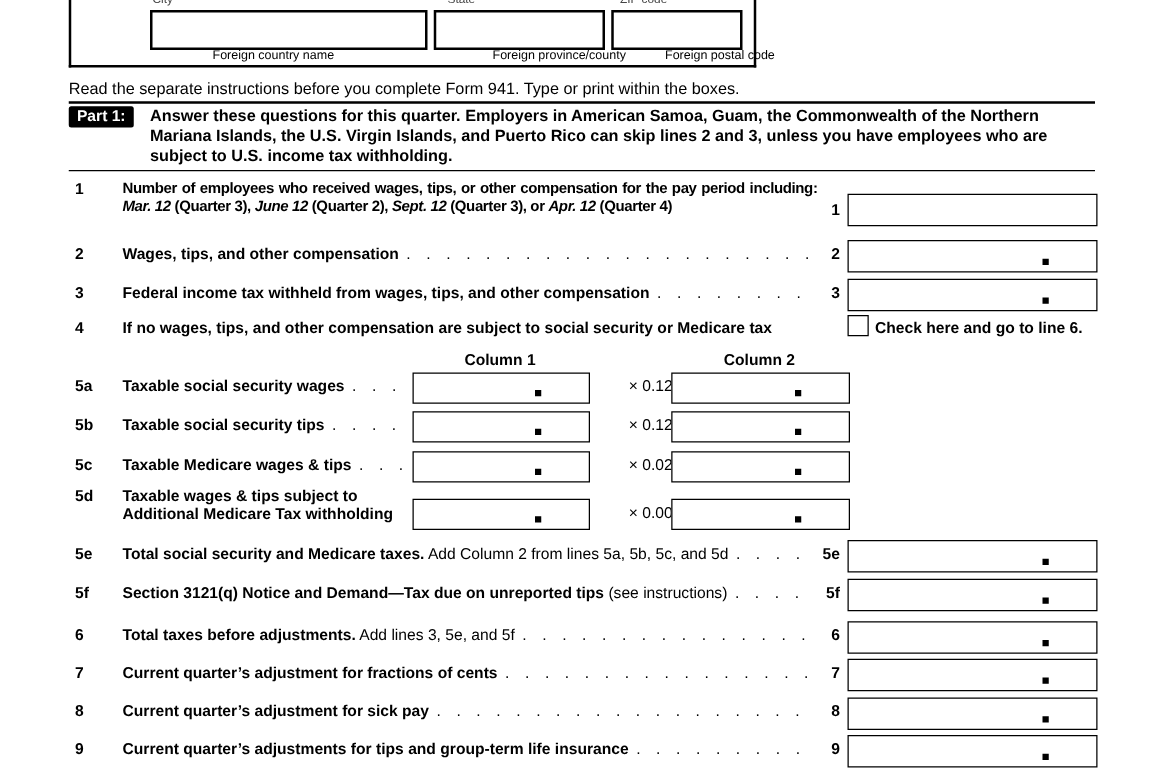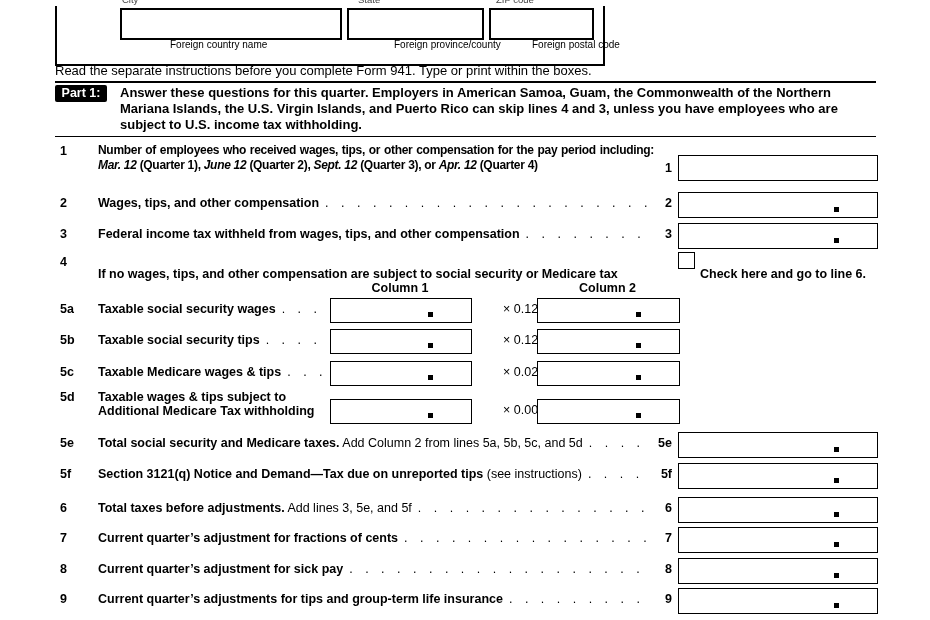--- a/index.html
+++ b/index.html
@@ -1,18 +1,18 @@
 <!DOCTYPE html>
 <html><head>
 <meta charset="utf-8">
 <style>
   html,body{margin:0;padding:0;background:#fff;}
   .page{position:relative;width:930px;height:620px;background:#fff;color:#000;
         font-family:"Liberation Sans",sans-serif;font-size:12.5px;overflow:hidden;}
-  .abs{position:absolute;margin-top:12px;}
+  .abs{position:absolute;}
   .b{font-weight:bold;}
   .i{font-style:italic;}
   .t{flex:0 0 auto;white-space:pre;}
   .tinylbl{position:absolute;font-size:9.5px;color:#444;}
   .fieldbox{position:absolute;border:2px solid #000;background:#fff;}
   .fieldlbl{position:absolute;font-size:10px;color:#000;padding-left:40px;}
   .hrule{position:absolute;left:55px;width:821px;height:1.5px;background:#000;}
   .part-tag{position:absolute;left:55px;top:85px;width:52px;height:17px;background:#000;color:#fff;
             font-weight:bold;font-size:12.5px;text-align:center;line-height:17px;border-radius:2px;}
   .part-heading{position:absolute;left:120px;top:85px;width:757px;font-weight:bold;font-size:13px;line-height:16px;}
@@ -50,26 +50,26 @@
 
   <span class="fieldlbl" style="left:130px;top:39px;">Foreign country name</span>
   <span class="fieldlbl" style="left:354px;top:39px;">Foreign province/county</span>
   <span class="fieldlbl" style="left:492px;top:39px;">Foreign postal code</span>
 
   <div class="instr">Read the separate instructions before you complete Form 941. Type or print within the boxes.</div>
 
   <div class="hrule" style="top:81px;"></div>
 
   <div class="part-tag">Part 1:</div>
-  <div class="part-heading">Answer these questions for this quarter. Employers in American Samoa, Guam, the Commonwealth of the Northern Mariana Islands, the U.S. Virgin Islands, and Puerto Rico can skip lines 4 and 3, unless you have employees who are subject to U.S. income tax withholding.</div>
+  <div class="part-heading">Answer these questions for this quarter. Employers in American Samoa, Guam, the Commonwealth of the Northern Mariana Islands, the U.S. Virgin Islands, and Puerto Rico can skip lines 2 and 3, unless you have employees who are subject to U.S. income tax withholding.</div>
 
   <div class="hrule" style="top:136px;height:1px;"></div>
 
   <div class="lnum" style="top:144px;">1</div>
-  <div class="l1text"><span>Number of employees who received wages, tips, or other compensation for the pay period including: </span><span class="i">Mar. 12</span><span> (Quarter 1), </span><span class="i">June 12</span><span> (Quarter 2), </span><span class="i">Sept. 12</span><span> (Quarter 3), or </span><span class="i">Apr. 12</span><span> (Quarter 4)</span></div>
+  <div class="l1text"><span>Number of employees who received wages, tips, or other compensation for the pay period including: </span><span class="i">Mar. 12</span><span> (Quarter 3), </span><span class="i">June 12</span><span> (Quarter 2), </span><span class="i">Sept. 12</span><span> (Quarter 3), or </span><span class="i">Apr. 12</span><span> (Quarter 4)</span></div>
   <div class="rnum" style="top:161px;">1</div>
   <div class="amtbox" style="top:155px;"></div>
 
   <div class="lnum" style="top:196px;">2</div>
   <div class="rowtext" style="top:196px;">
     <span class="t b">Wages, tips, and other compensation</span>
     <span class="leader">. . . . . . . . . . . . . . . . . . . . . . . . . . . . . . . .</span>
   </div>
   <div class="rnum" style="top:196px;">2</div>
   <div class="amtbox" style="top:192px;">

